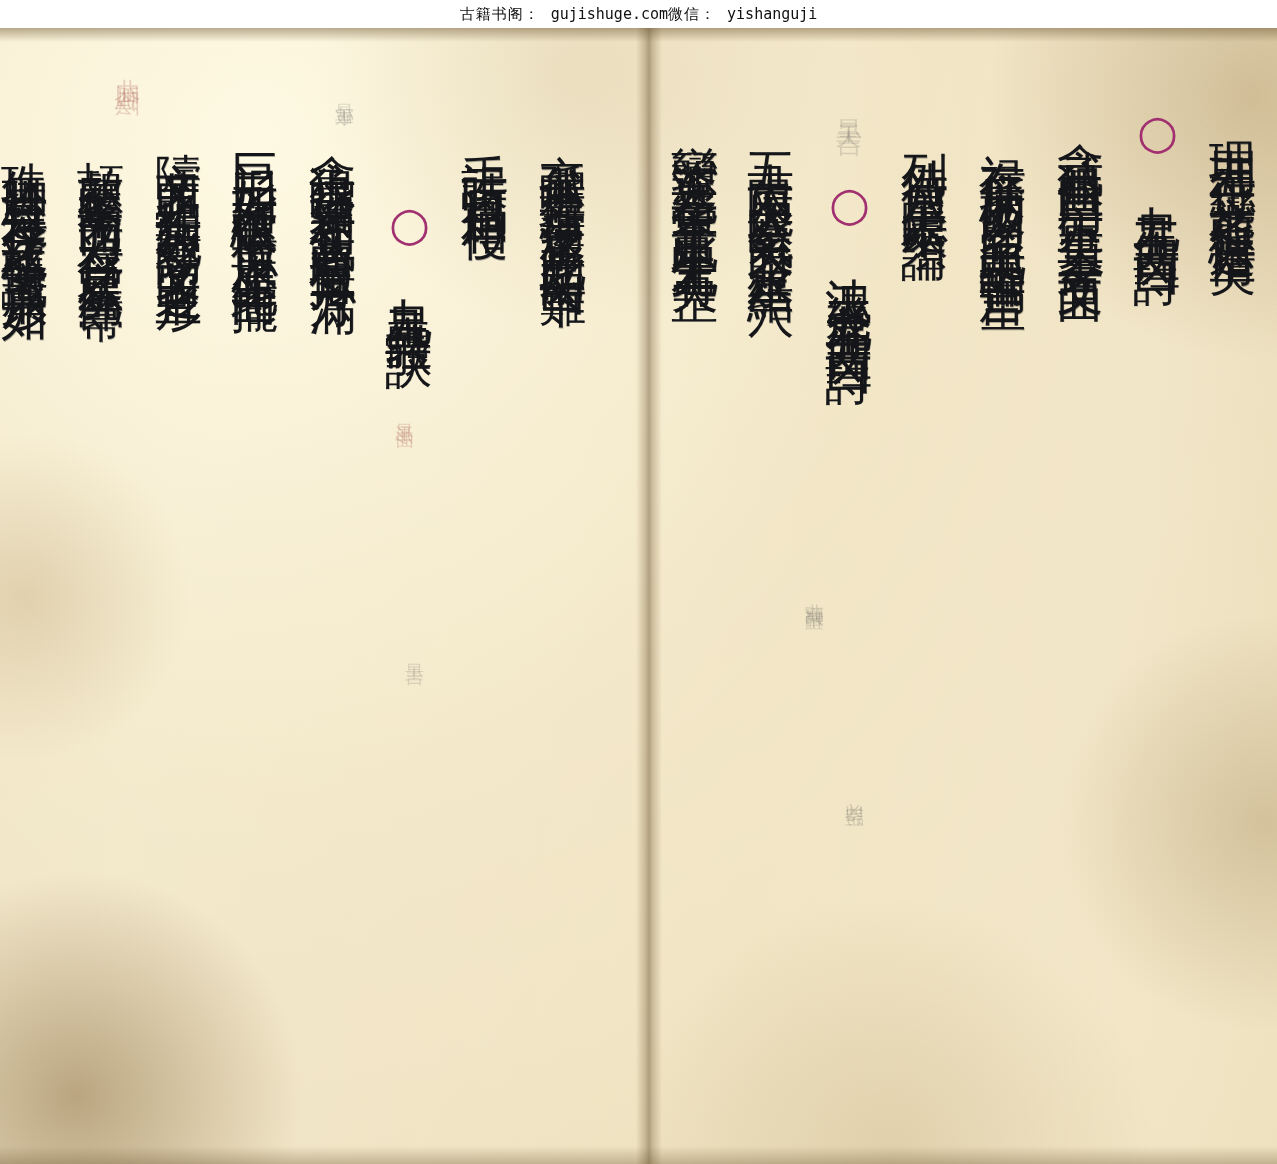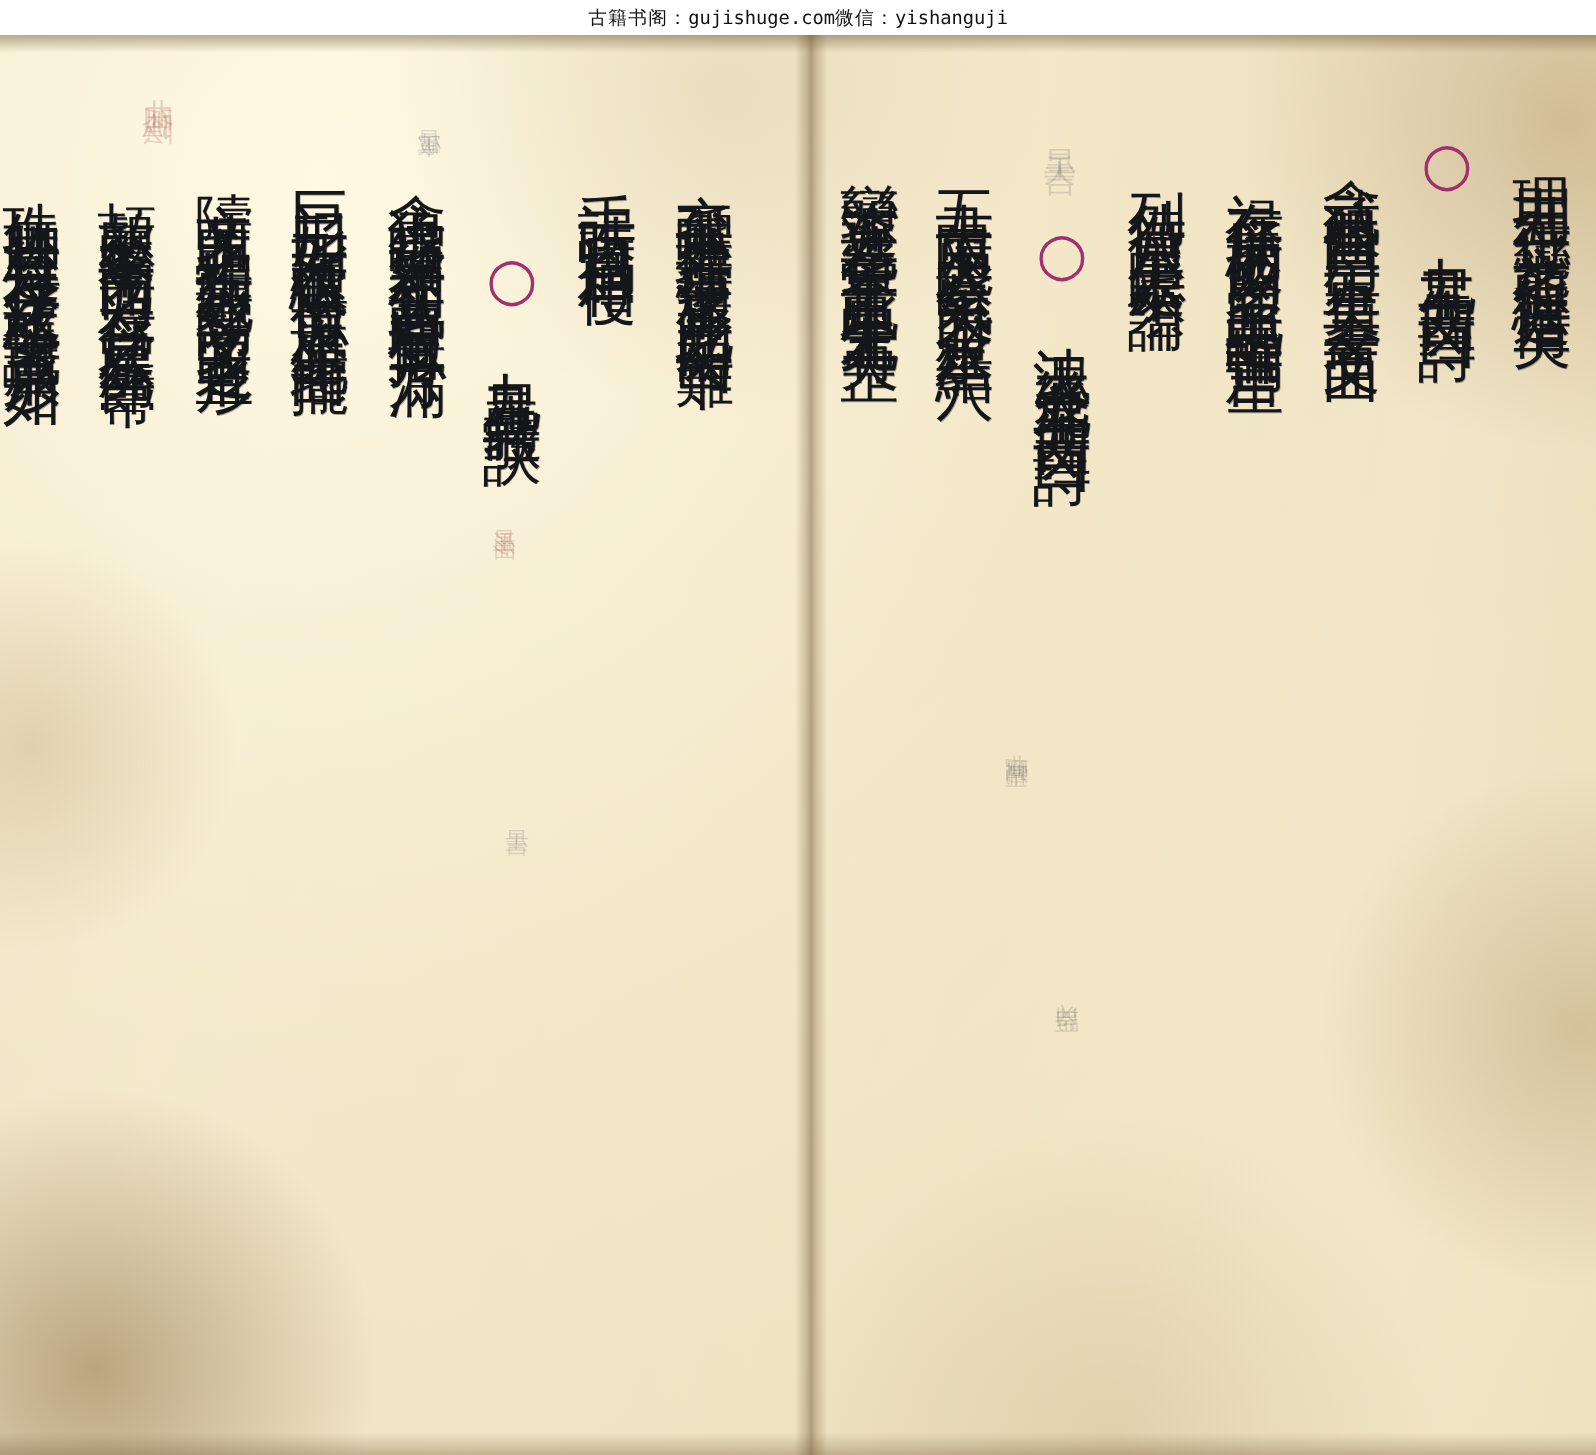--- a/index.html
+++ b/index.html
@@ -32,20 +32,21 @@
     font-family: "DejaVu Sans", sans-serif;
     font-size: 15px;
     color: #111111;
     letter-spacing: 1px;
   }
   #watermark .wm-en {
     font-family: "DejaVu Sans Mono", monospace;
     font-size: 15px;
     color: #111111;
     letter-spacing: 0px;
+    margin-left: 11px;
   }
 
   
   #book {
     position: absolute;
     top: 28px;
     left: 0;
     width: 1277px;
     height: 1136px;
     overflow: hidden;

